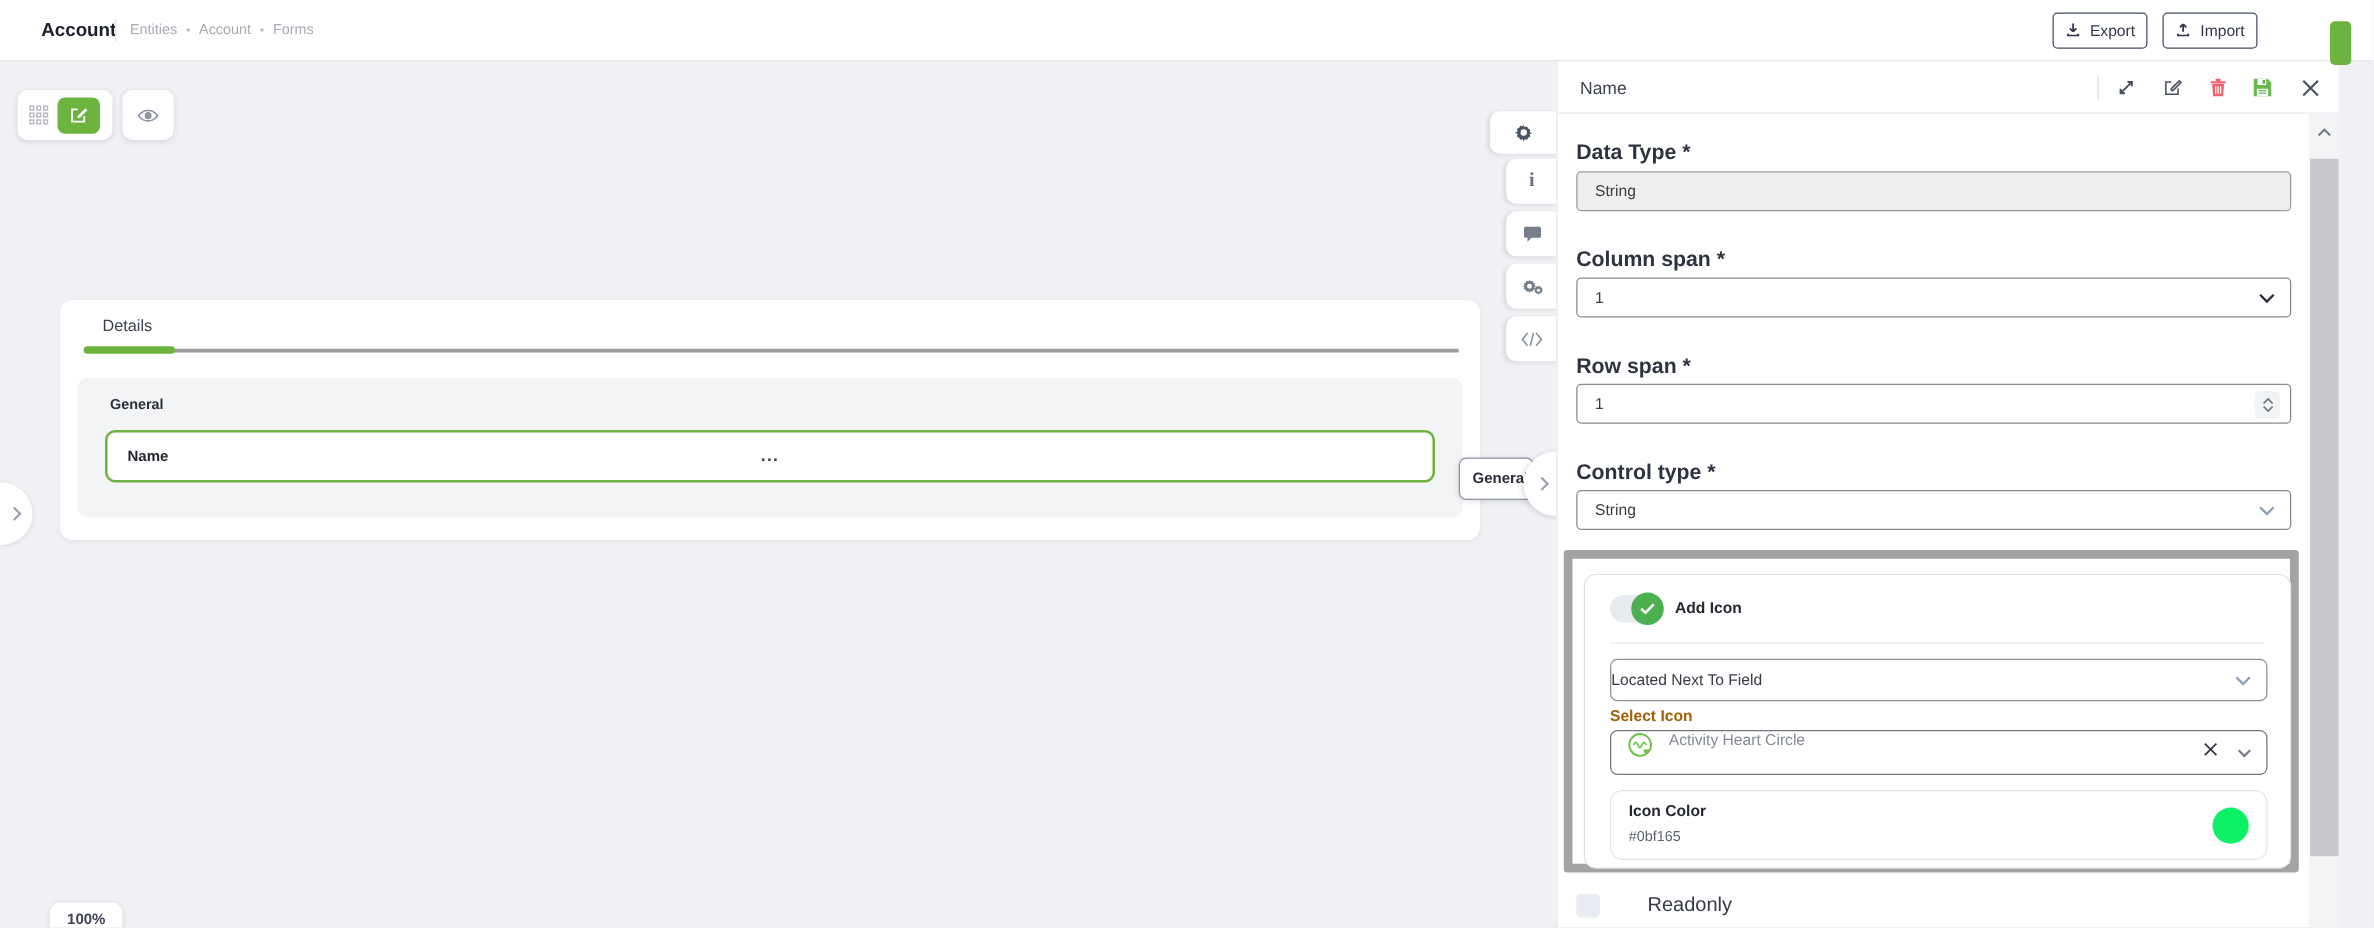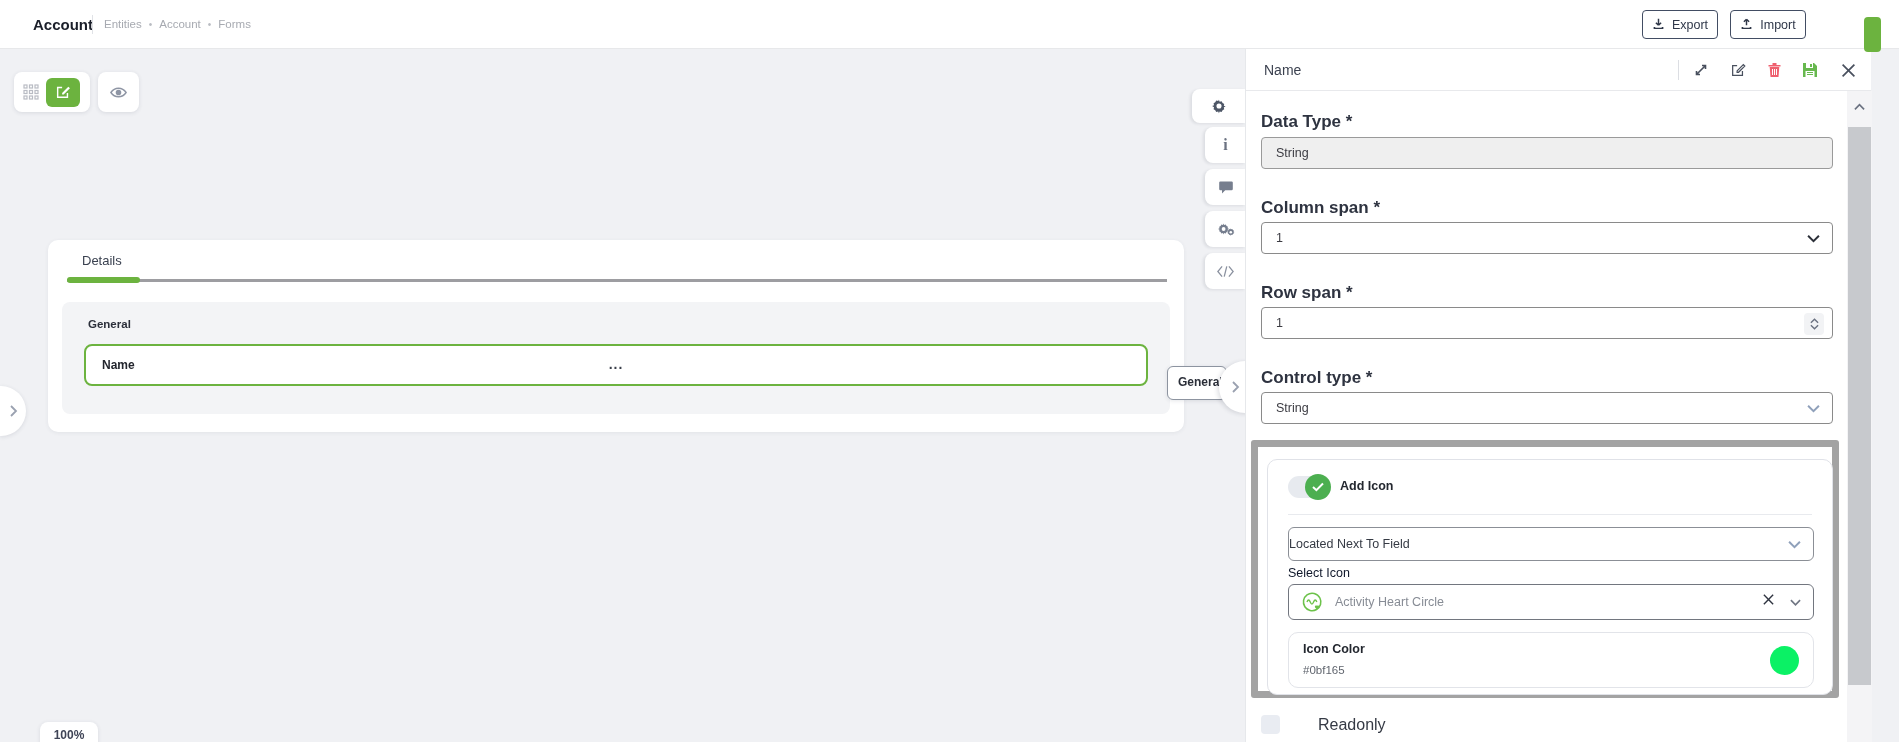--- a/index.html
+++ b/index.html
@@ -74,23 +74,23 @@
 
   .red-box { position:absolute; left:5px; top:391px; width:588px; height:258px; border:7px solid #a3a3a3; border-radius:3px; }
   .icon-card { position:absolute; left:9px; top:12px; width:566px; height:236px; background:#fff; border:1px solid #e0e2e8; border-radius:10px; }
   .toggle-pill { position:absolute; left:20px; top:16px; width:40px; height:22px; background:#e7eaef; border-radius:11px; cursor:pointer; }
   .toggle-knob { position:absolute; left:17px; top:-2px; width:26px; height:26px; background:#4caf50; border-radius:50%;
                  display:flex; align-items:center; justify-content:center; color:#fff; }
   .toggle-label { position:absolute; left:72px; top:19px; font-size:12.5px; font-weight:bold; color:#23272f; }
   .icon-divider { position:absolute; left:20px; right:20px; top:54px; height:1px; background:#e8eaee; }
   .pos-select { position:absolute; left:20px; top:67px; width:526px; height:34px; background:#fff; border:1px solid #8b8f96; border-radius:6px;
                 font-size:12.5px; color:#353a44; line-height:32px; cursor:pointer; }
-  .sel-icon-label { position:absolute; left:20px; top:106px; font-size:12.5px; font-weight:normal; color:#0f172a; }
+  .sel-icon-label { position:absolute; left:20px; top:106px; font-size:12.5px; font-weight:bold; color:#a16207; }
   .icon-select { position:absolute; left:20px; top:124px; width:526px; height:36px; background:#fff; border:1px solid #72767f; border-radius:6px;
-                 display:flex; align-items:center; cursor:pointer; }
+                 display:flex; align-items:flex-start; cursor:pointer; }
   .icon-select .g-ic { margin-left:12px; color:#6cc24a; }
   .icon-select .val { margin-left:12px; font-size:12.5px; color:#878c95; }
   .icon-select .clear { position:absolute; right:38px; top:8px; color:#2f3440; cursor:pointer; }
   .icon-select .dd { position:absolute; right:12px; top:12px; color:#707683; }
   .color-card { position:absolute; left:20px; top:172px; width:526px; height:56px; background:#fff; border:1px solid #e2e4e9; border-radius:10px; }
   .cc-title { position:absolute; left:14px; top:9px; font-size:12.5px; font-weight:bold; color:#23272f; }
   .cc-value { position:absolute; left:14px; top:31px; font-size:11.5px; color:#60656e; }
   .cc-swatch { position:absolute; right:14px; top:13px; width:29px; height:29px; border-radius:50%; cursor:pointer; }
 
   .readonly-row { position:absolute; left:15px; top:666px; display:flex; align-items:center; gap:12px; }

